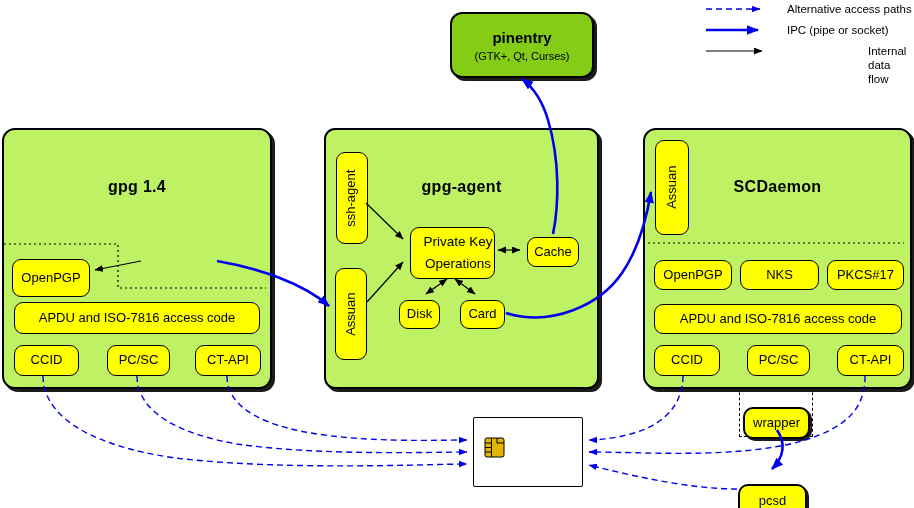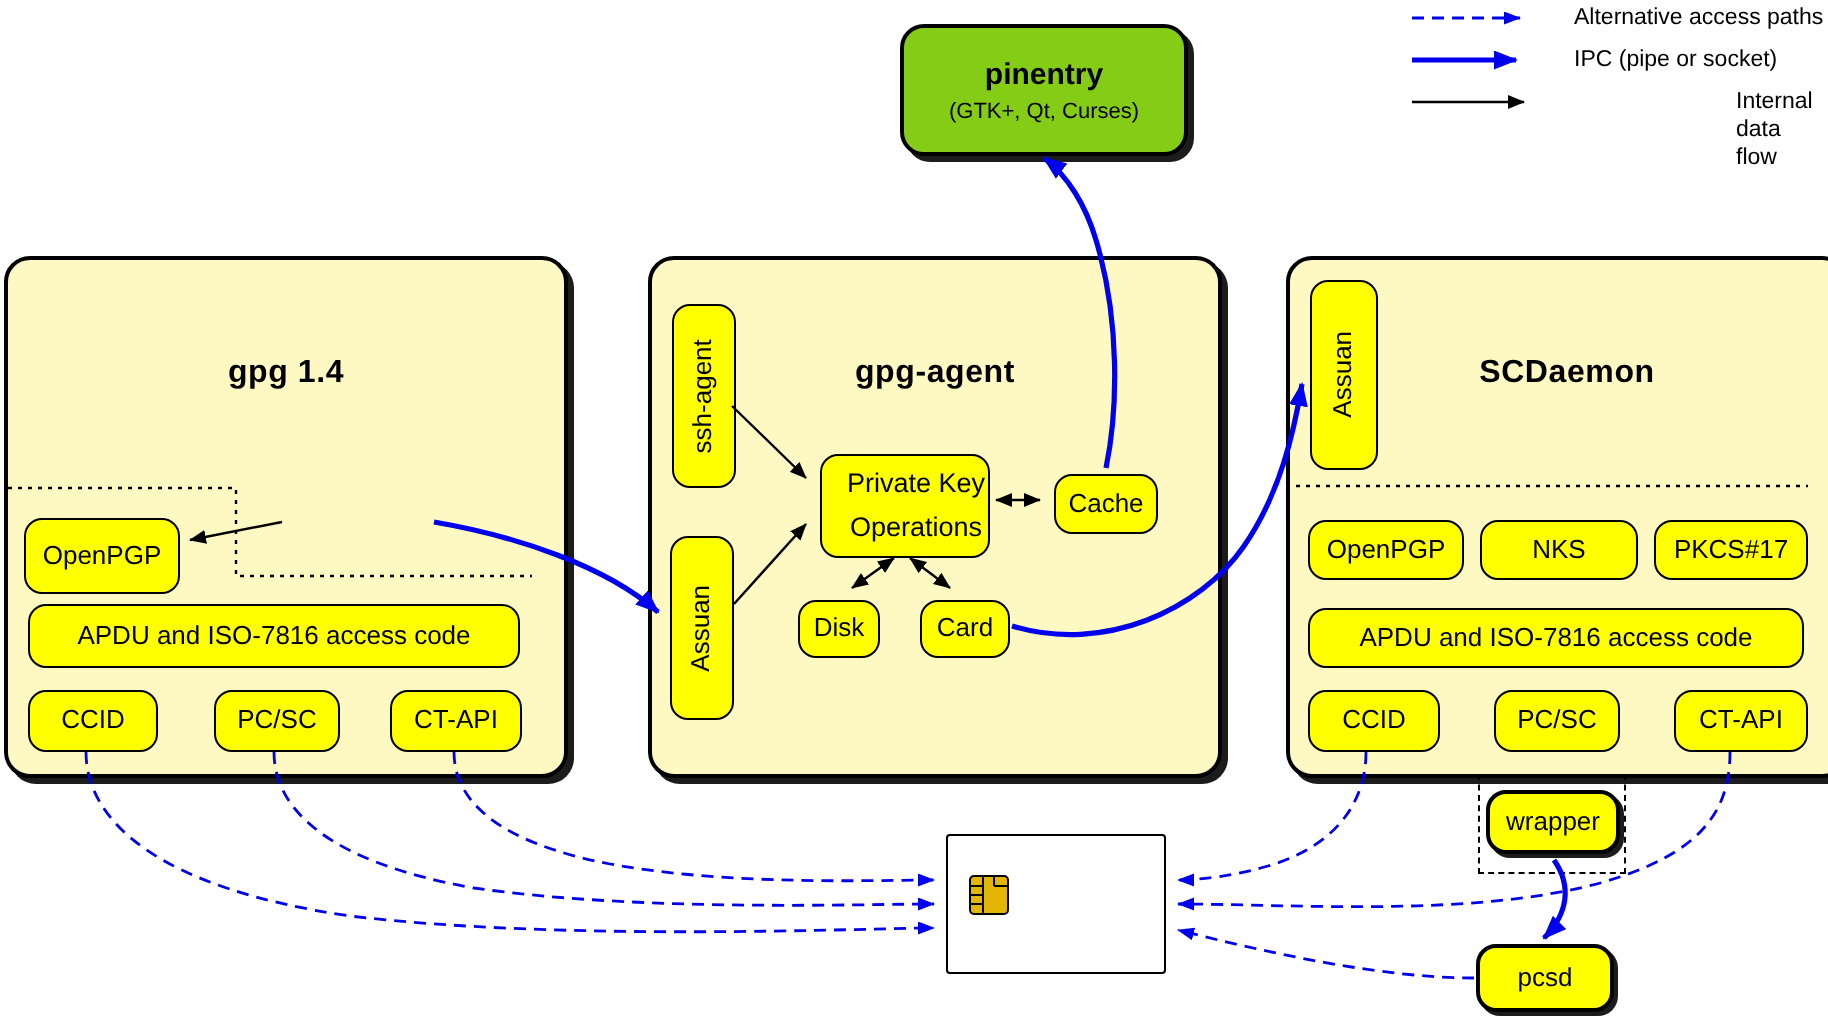--- a/index.html
+++ b/index.html
@@ -1,35 +1,35 @@
 <!DOCTYPE html>
 <html><head>
 <meta charset="utf-8">
 <style>
   html,body { margin:0; padding:0; background:#ffffff; }
   .canvas {
     position:relative; width:914px; height:508px; overflow:hidden;
     font-family:"Liberation Sans", sans-serif; color:#000; background:#fff;
   }
   .bigbox {
-    position:absolute; background:#fef9c3; border:2px solid #000;
-    border-radius:13px; box-shadow:3px 3px 0 #1c1c1c;padding-left:12px;
+    position:absolute; background:#bef264; border:2px solid #000;
+    border-radius:13px; box-shadow:3px 3px 0 #1c1c1c;
   }
   .bigtitle {
     position:absolute; left:0; width:100%; text-align:center;
     font-weight:bold; font-size:16px; letter-spacing:.3px;
   }
   .node {
     position:absolute; background:#ffff00; border:1.5px solid #000;
     border-radius:9px; display:flex; align-items:center; justify-content:center;
     font-size:13px; line-height:1.1; box-sizing:border-box;
   }
   .vnode { overflow:visible; }
   .vnode span { white-space:nowrap; transform:rotate(-90deg); font-size:13px; }
-  .heavy { border-width:2px; box-shadow:2px 2px 0 #1c1c1c; border-radius:10px; }
+  .heavy { border-width:2px; box-shadow:2px 2px 0 #1c1c1c; border-radius:10px;margin-top:12px; }
   .pko { flex-direction:column; align-items:center; padding-left:11px; gap:7px; font-size:13.5px; }
   .pinentry {
     position:absolute; left:450px; top:12px; width:140px; height:62px;
     background:#84cc16; border:2px solid #000; border-radius:12px;
     box-shadow:3px 3px 0 #1c1c1c; display:flex; flex-direction:column;
     align-items:center; justify-content:center; gap:4px;
   }
   .pinentry .t { font-weight:bold; font-size:15px; }
   .pinentry .s { font-size:11px; }
   .legend-label { position:absolute; font-size:11.5px; height:14px; line-height:14px; }
@@ -55,21 +55,21 @@
 
   <div class="bigbox" style="left:2px; top:128px; width:266px; height:257px;">
     <div class="bigtitle" style="top:48px;">gpg 1.4</div>
     <div class="node" style="left:8px;  top:129px; width:78px; height:38px;">OpenPGP</div>
     <div class="node" style="left:10px; top:172px; width:246px; height:32px;">APDU and ISO-7816 access code</div>
     <div class="node" style="left:10px;  top:215px; width:65px; height:31px;">CCID</div>
     <div class="node" style="left:103px; top:215px; width:63px; height:31px;">PC/SC</div>
     <div class="node" style="left:191px; top:215px; width:66px; height:31px;">CT-API</div>
   </div>
 
-  <div class="bigbox" style="left:324px; top:128px; width:271px; height:257px;">
+  <div class="bigbox" style="left:324px; top:128px; width:271px; height:257px;border-radius:11px;">
     <div class="bigtitle" style="top:48px;">gpg-agent</div>
     <div class="node vnode" style="left:10px; top:22px;  width:32px; height:92px;">
         <span>ssh-agent</span>
       </div>
     <div class="node vnode" style="left:9px;  top:138px; width:32px; height:92px;">
         <span>Assuan</span>
       </div>
     <div class="node pko" style="left:84px; top:97px; width:85px; height:52px;">
       <div>Private Key</div>
       <div>Operations</div>

